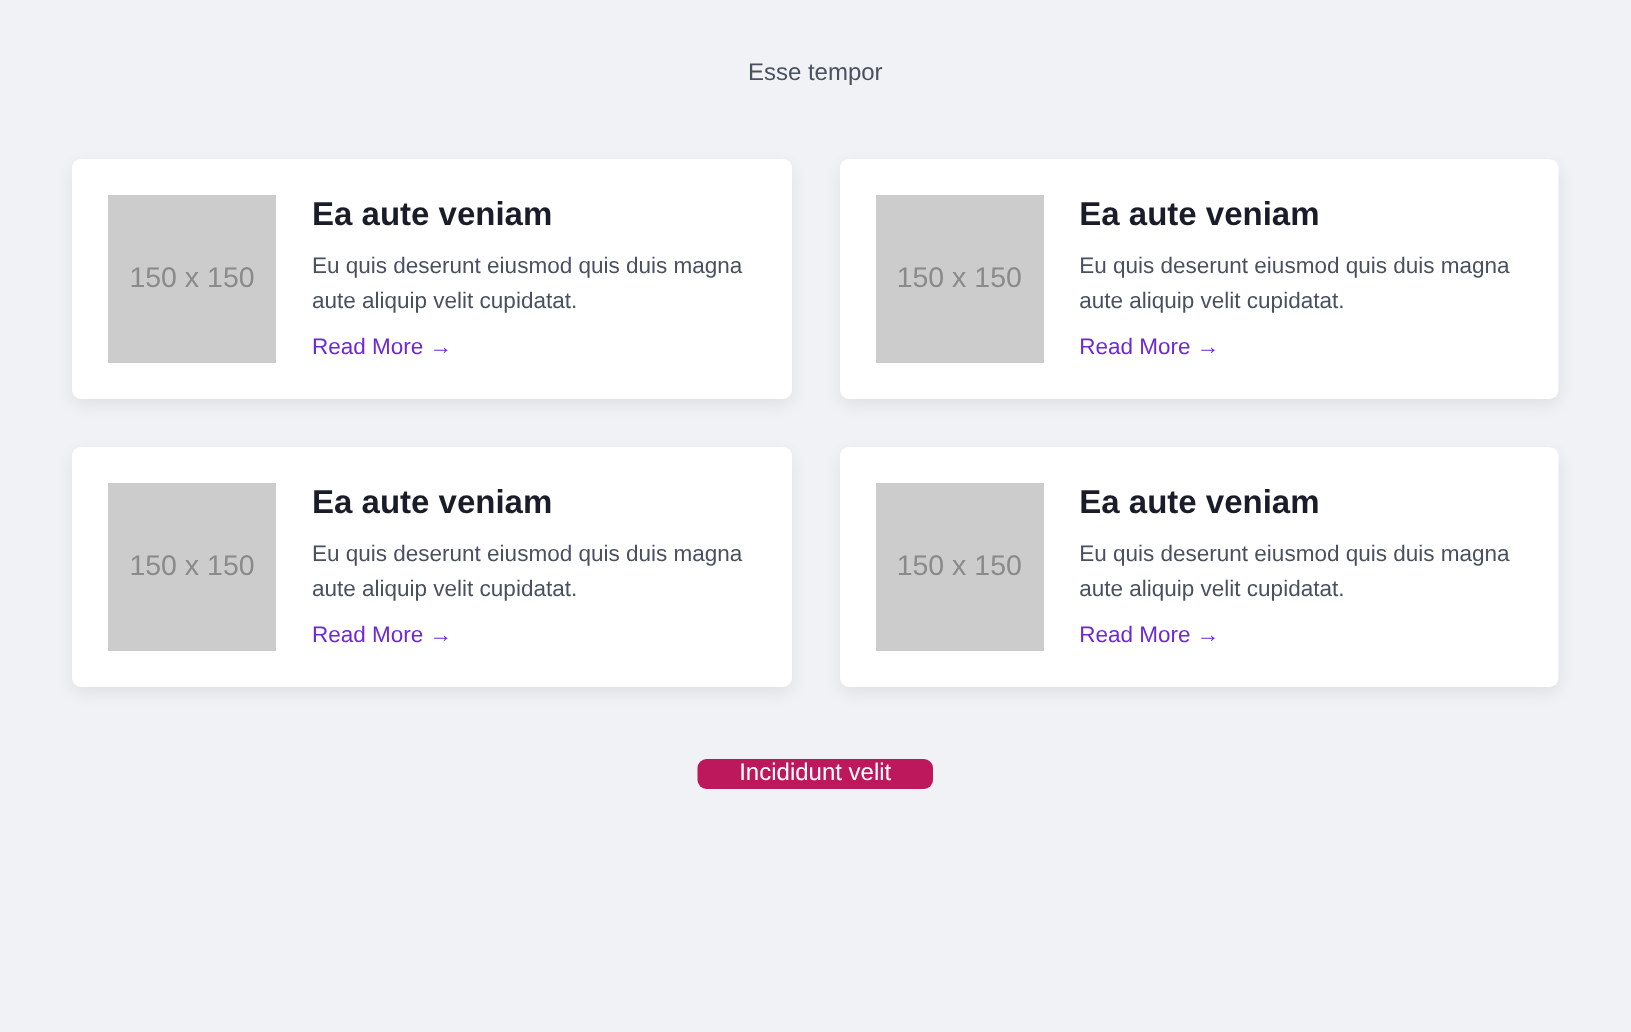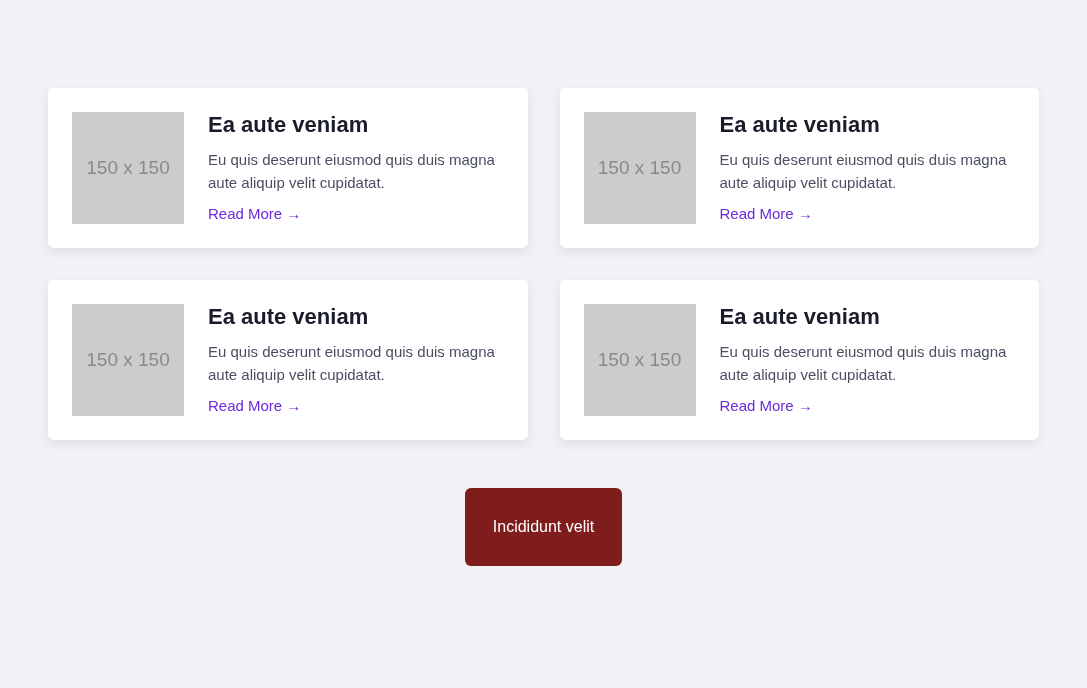--- a/index.html
+++ b/index.html
@@ -81,34 +81,35 @@
       font-weight: 400;
       color: #6d28d9;
       text-decoration: none;
       display: inline-block;
       cursor: pointer;
     }
     .footer {
       text-align: center;
     }
     .cta-button {
-      background-color: #7f1d1d;
+      background-color: #be185d;
       color: #ffffff;
       font-size: 16px;
       font-weight: 500;
-      padding: 30px 28px;
+      padding: 1px 28px;
       border: none;
       border-radius: 6px;
       cursor: pointer;
     }
   </style>
 </head>
 <body>
 
 <div class="header">
+  <div class="pretitle">Esse tempor</div>
 </div>
 
 <div class="grid">
 
   <div class="card">
     <div class="card-image">150 x 150</div>
     <div class="card-content">
       <h3 class="card-title">Ea aute veniam</h3>
       <p class="card-description">Eu quis deserunt eiusmod quis duis magna aute aliquip velit cupidatat.</p>
       <a class="read-more">Read More →</a>

